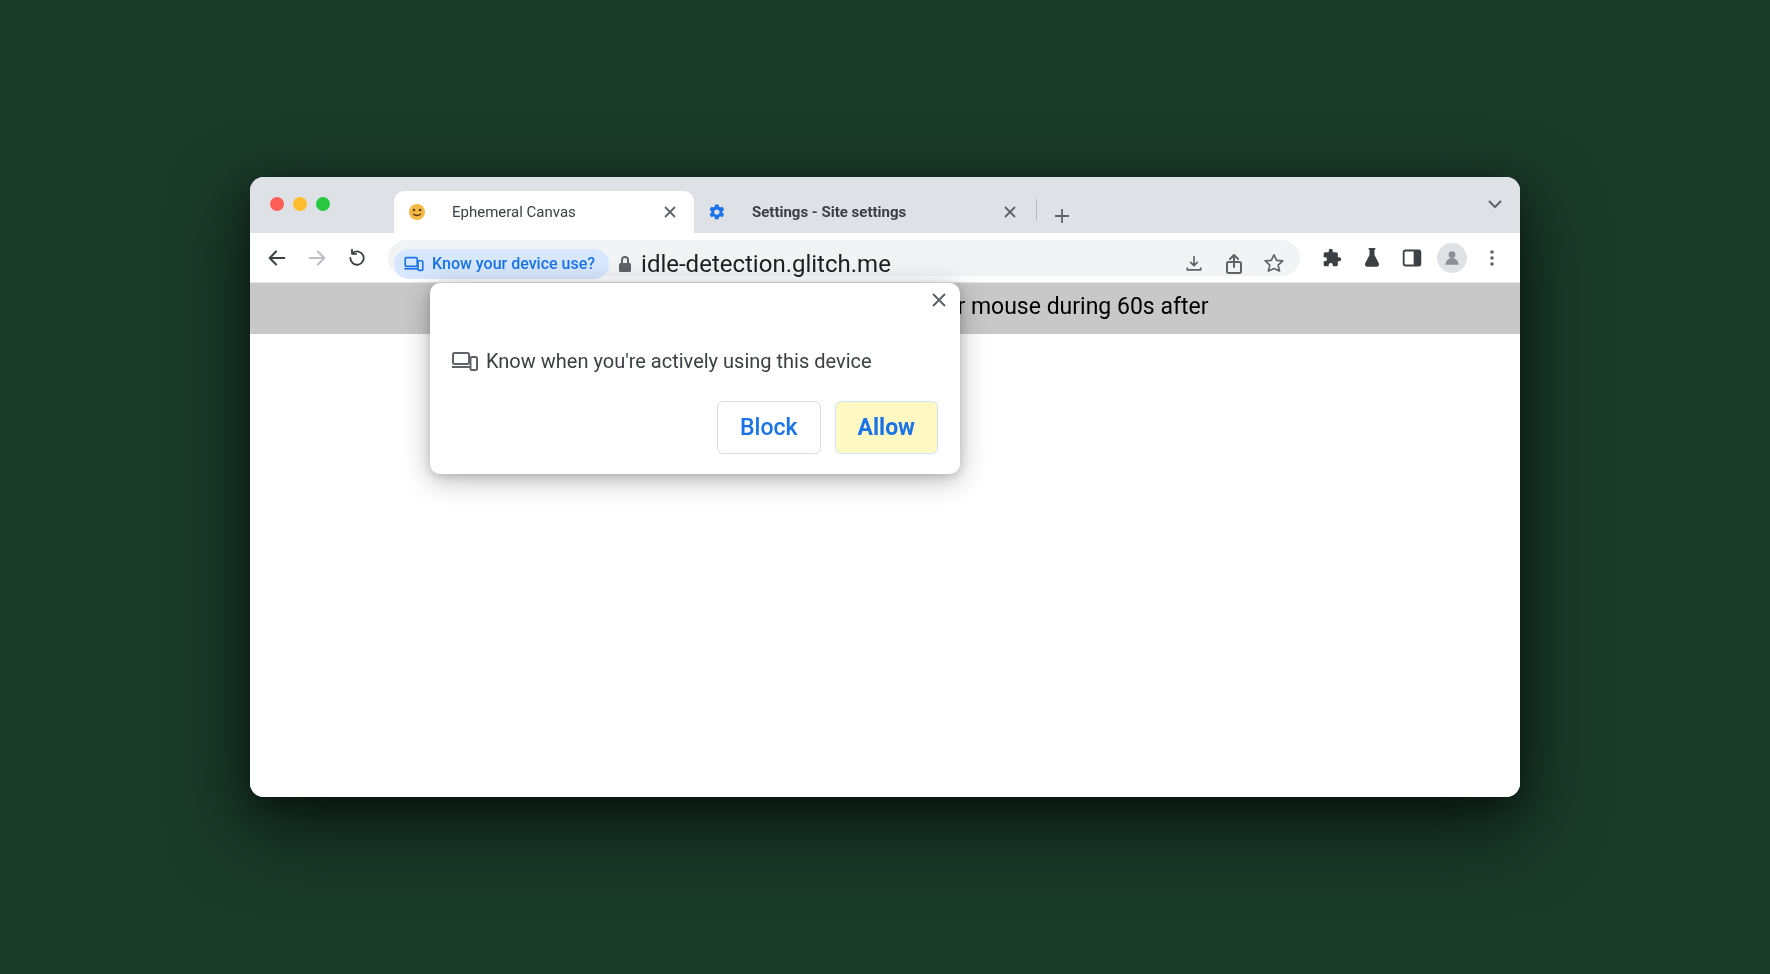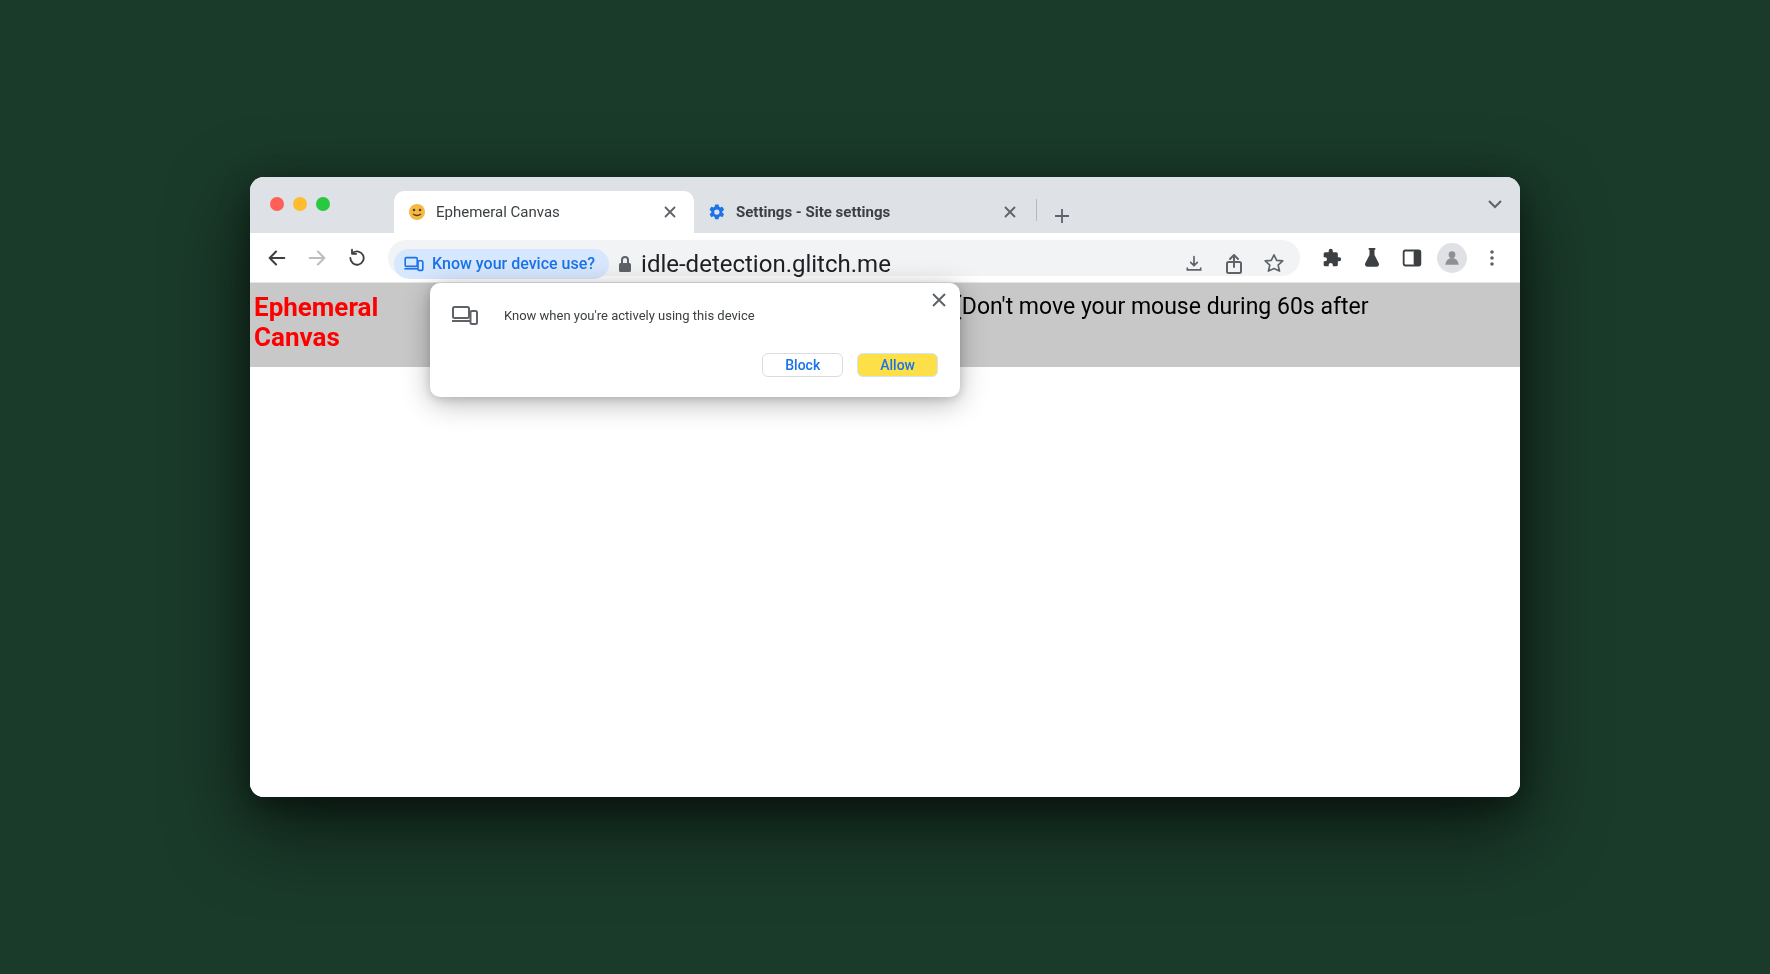--- a/index.html
+++ b/index.html
@@ -45,21 +45,21 @@
     margin-left: 130px;
     height: 46px;
     align-items: flex-end;
     flex: 1;
   }
   .tab {
     display: flex;
     align-items: center;
     height: 42px;
     padding: 0 14px;
-    gap: 10px;
+    gap: 26px;
     font-size: 15px;
     color: #3c4043;
     position: relative;
     min-width: 300px;
   }
   .tab.active {
     background: #fff;
     border-radius: 10px 10px 0 0;
   }
   .tab .favicon { width: 18px; height: 18px; display:flex; align-items:center; justify-content:center; }
@@ -163,37 +163,37 @@
     padding: 22px 22px 20px 22px;
   }
   .popup-close {
     position:absolute; top:10px; right:14px;
     color:#5f6368; font-size:22px; cursor:pointer;
   }
   .popup-title {
     font-size: 20px; color:#202124; margin-bottom: 24px;
   }
   .popup-row {
-    display:flex; align-items:center; gap:26px;
-    font-size: 13px; color:#3c4043; margin-bottom: 28px;
+    display:flex; align-items:center; gap:8px;
+    font-size: 20px; color:#3c4043; margin-bottom: 28px; margin-top: 44px;
   }
   .popup-row .icon { color:#5f6368; }
   .popup-actions {
     display:flex; justify-content:flex-end; gap:14px;
   }
   .btn {
-    height:24px; padding:0 22px; border-radius:6px;
-    font-size:14px; font-weight:500;
+    height:53px; padding:0 22px; border-radius:6px;
+    font-size:23px; font-weight:500;
     display:flex; align-items:center; justify-content:center;
     cursor:pointer;
     border:1px solid #dadce0;
     background:#fff; color:#1a73e8;
   }
   .btn.primary {
-    background:#fde047; border-color:#d2e3fc;
+    background:#fef9c3; border-color:#d2e3fc;font-weight:bold;
   }
   svg { display:block; }
 </style>
 </head>
 <body>
 
 <div class="window">
 
   <div class="tabbar">
     <div class="traffic-lights">
@@ -332,24 +332,20 @@
             <circle cx="9" cy="3" r="1.8"></circle>
             <circle cx="9" cy="9" r="1.8"></circle>
             <circle cx="9" cy="15" r="1.8"></circle>
           </svg>
       </div>
     </div>
   </div>
 
   <div class="content">
     <div class="page-header">
-      <div class="page-title">
-        <span>Ephemeral</span><br>
-        <span>Canvas</span>
-      </div>
       <div class="page-instruction">(Don't move your mouse during 60s after</div>
     </div>
 
     <div class="permission-popup">
       <div class="popup-close">
         <svg width="14" height="14" viewBox="0 0 14 14">
             <path d="M1 1 L13 13 M13 1 L1 13" stroke="#5f6368" stroke-width="2"></path>
           </svg>
       </div>
       <div class="popup-row">

